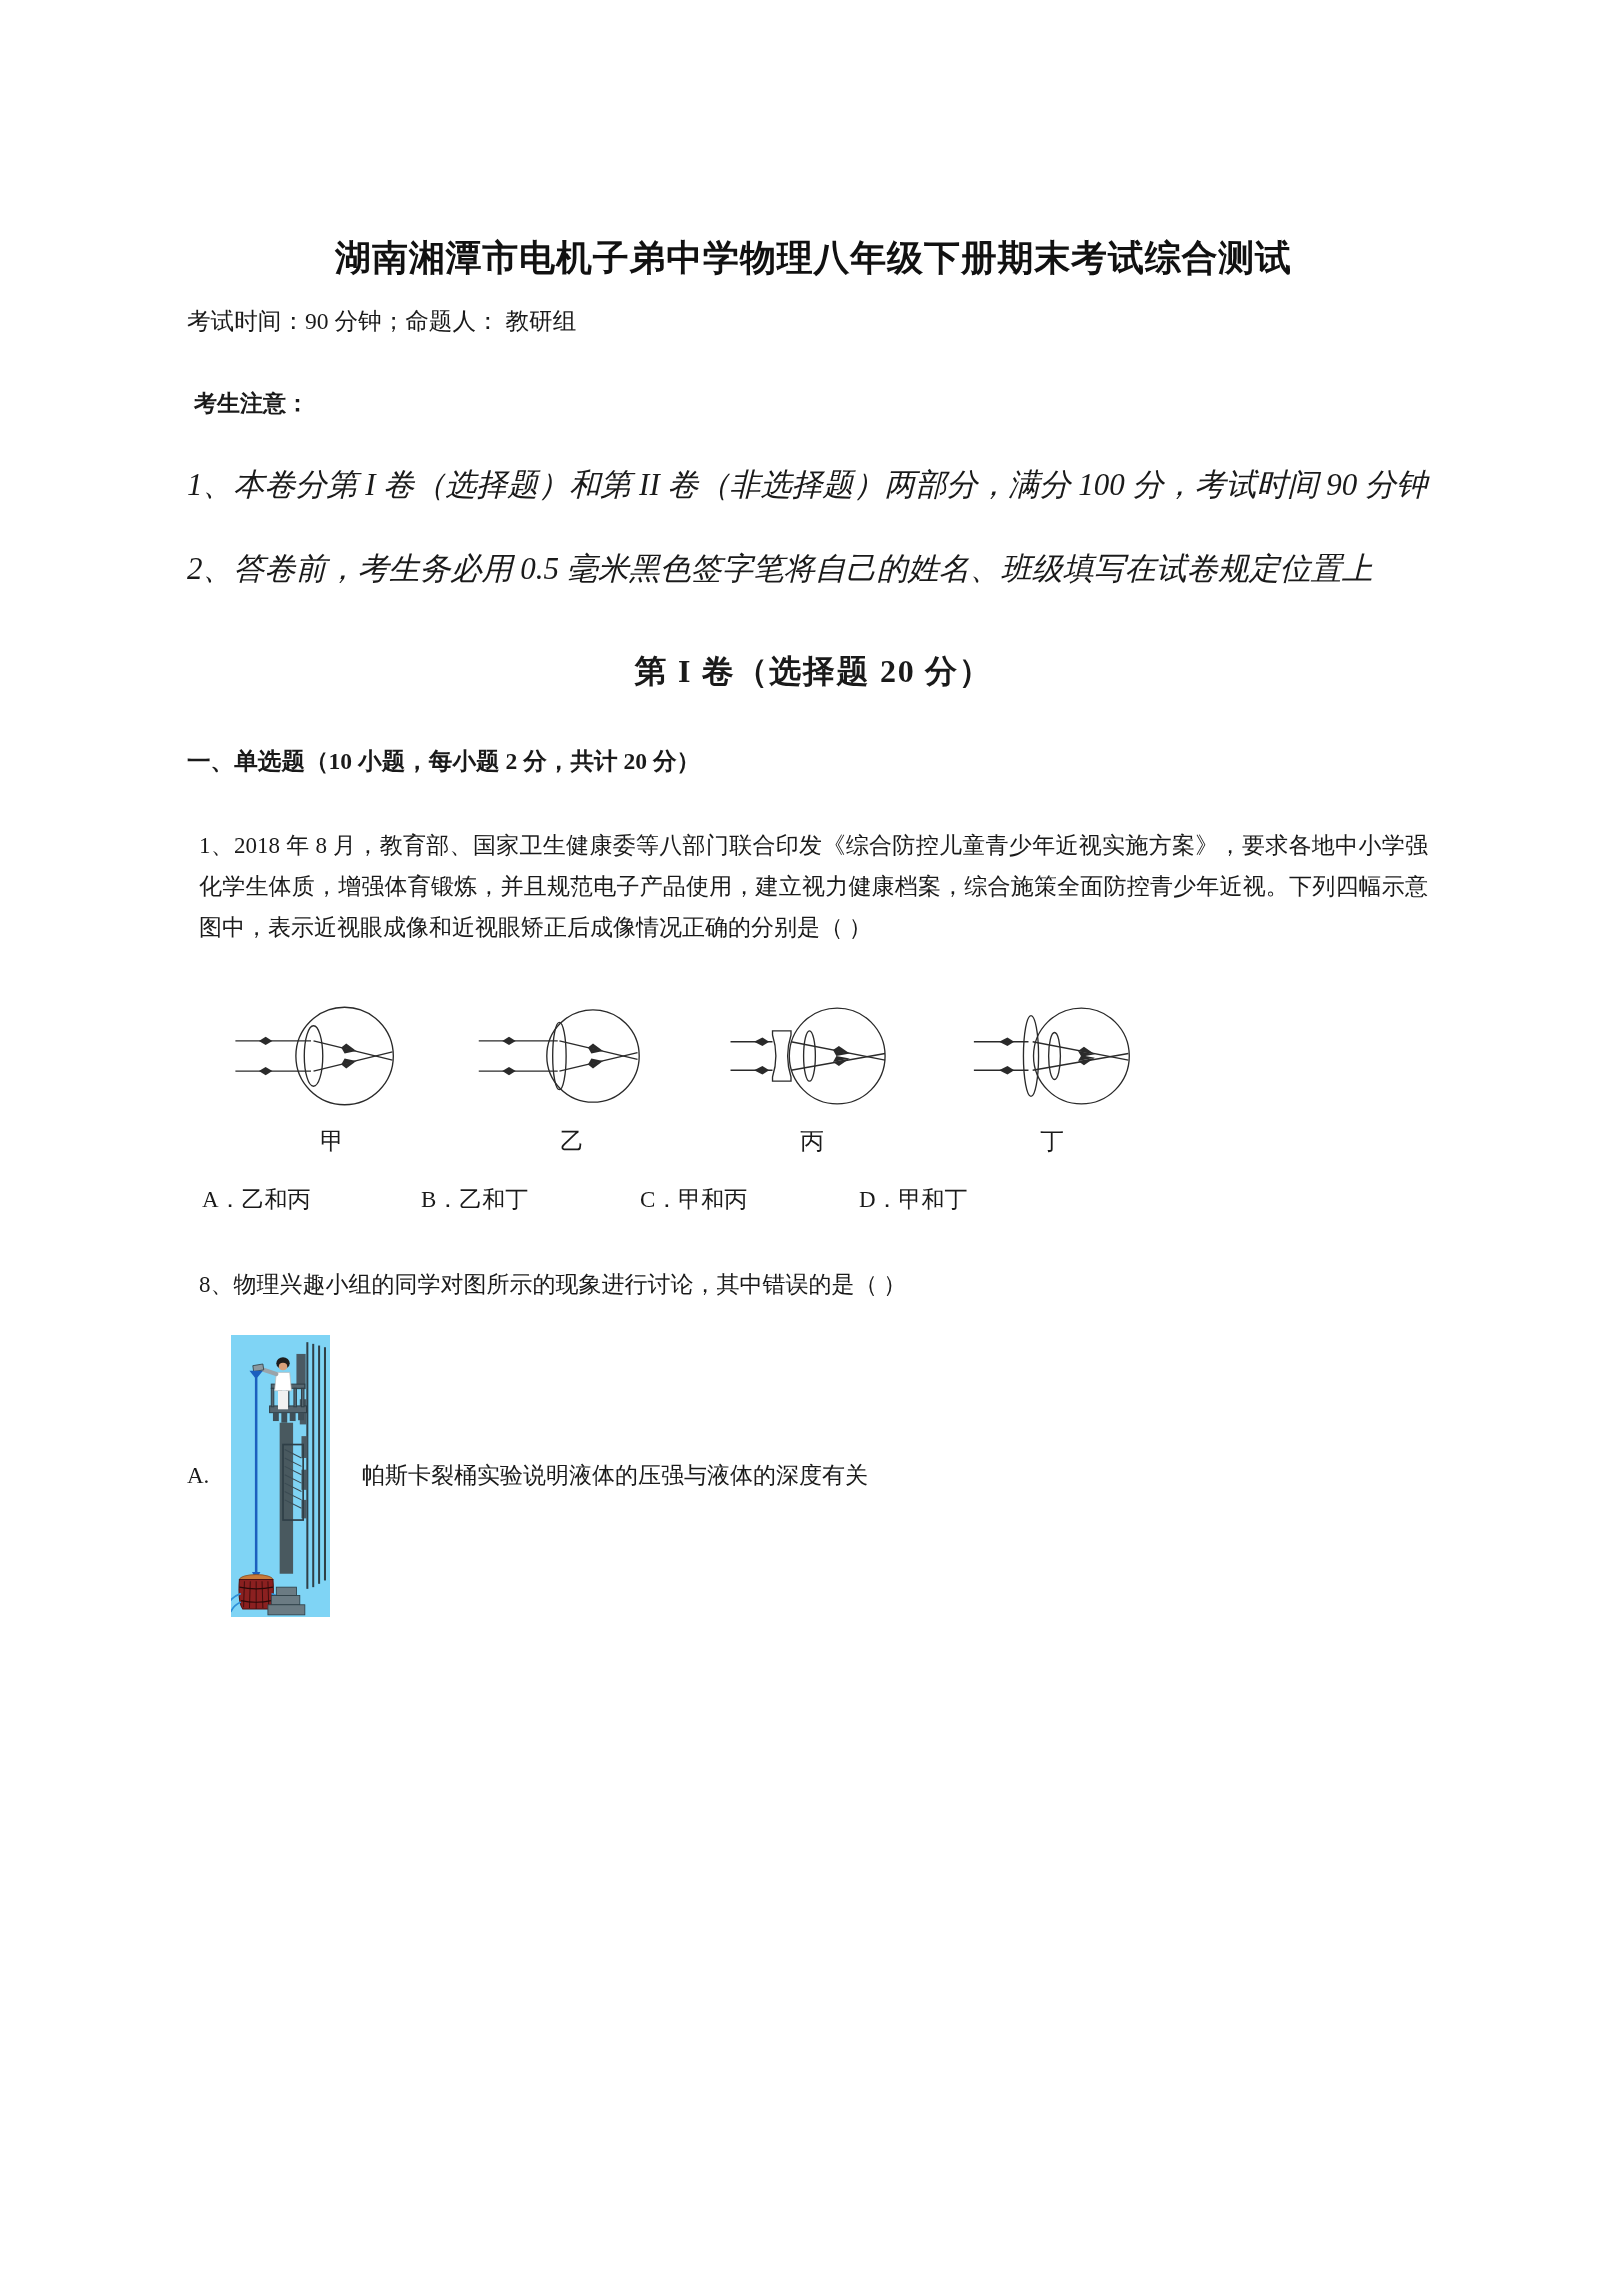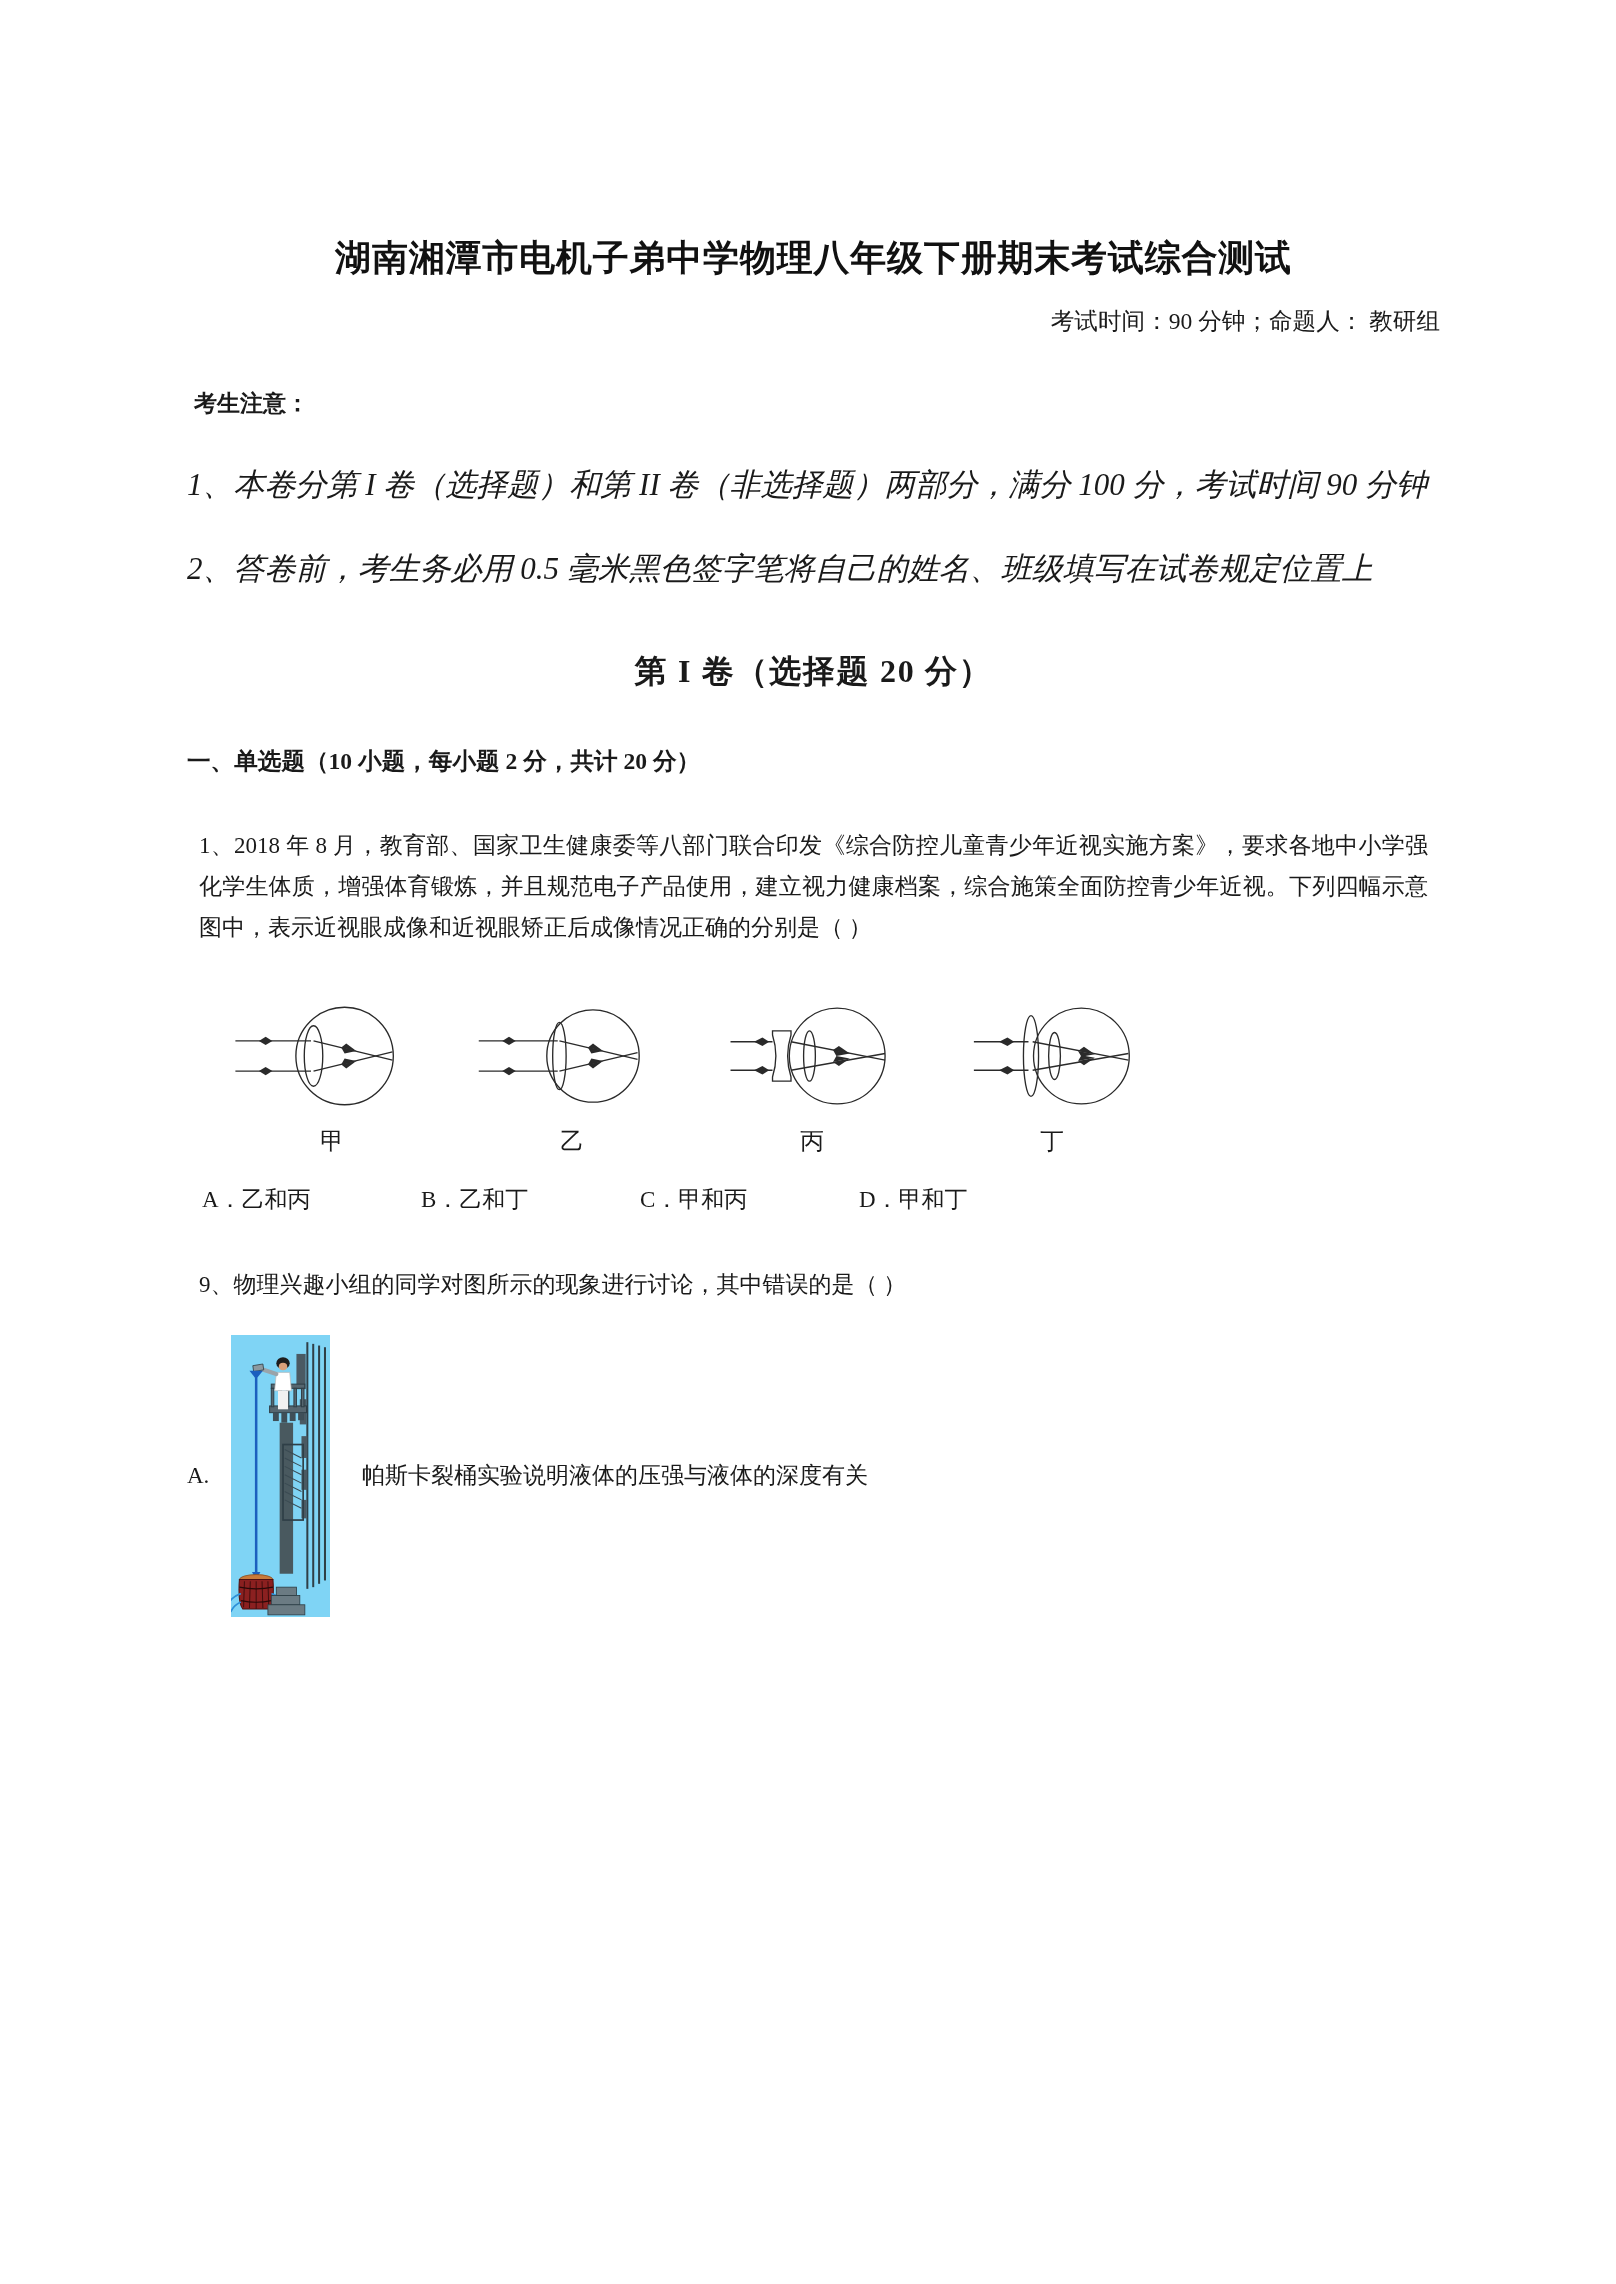--- a/index.html
+++ b/index.html
@@ -37,21 +37,21 @@
     text-align: center;
     font-size: 36px;
     font-weight: bold;
     letter-spacing: 0.8px;
     margin: 0;
     padding-top: 234px;
     line-height: 1.35;
     color: #111;
   }
   .doc-subtitle {
-    text-align: right;
+    text-align: left;
     font-size: 23.6px;
     margin: 0;
     padding-top: 22px;
     line-height: 1.4;
     color: #1a1a1a;
   }
 
   
   .notice-heading {
     font-size: 23px;
@@ -280,21 +280,21 @@
 
     </div>
 
     <div class="options-row">
       <div class="option-cell">A．乙和丙</div>
       <div class="option-cell opt-b">B．乙和丁</div>
       <div class="option-cell">C．甲和丙</div>
       <div class="option-cell">D．甲和丁</div>
     </div>
 
-    <p class="question">9、物理兴趣小组的同学对图所示的现象进行讨论，其中错误的是（      ）</p>
+    <p class="question">8、物理兴趣小组的同学对图所示的现象进行讨论，其中错误的是（      ）</p>
 
     <div class="picture-option">
       <div class="opt-letter">A.</div>
 
       <div class="pascal-img">
         <svg width="99" height="282" viewBox="0 0 118 335">
           <rect x="0" y="0" width="118" height="335" fill="#7fd4f5"></rect>
 
           <g stroke="#2f3f47" stroke-width="2.4" fill="none">
             <line x1="98" y1="10" x2="98" y2="300"></line>

